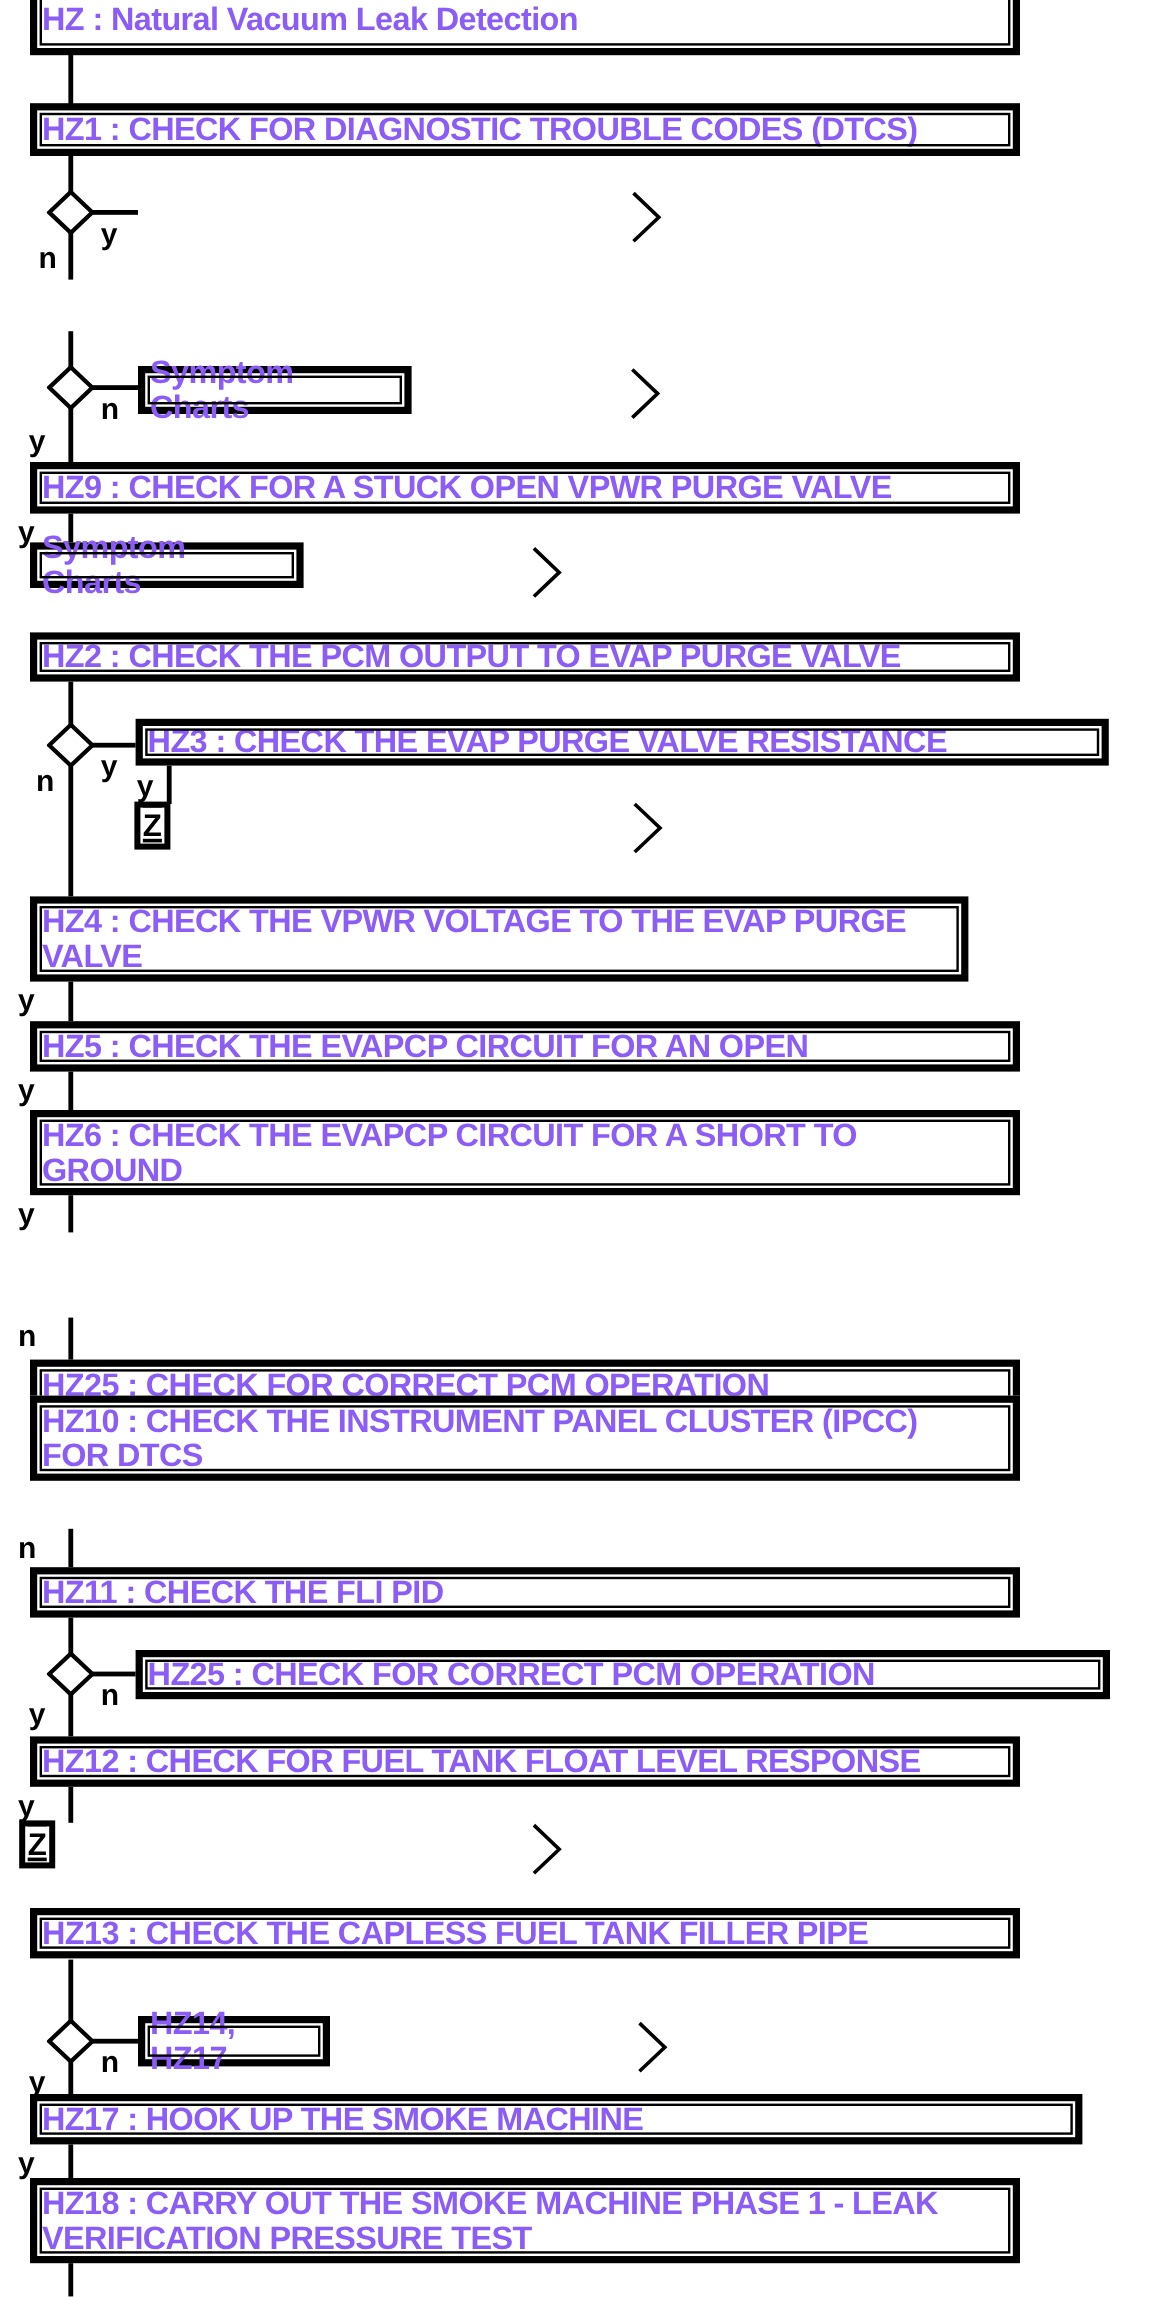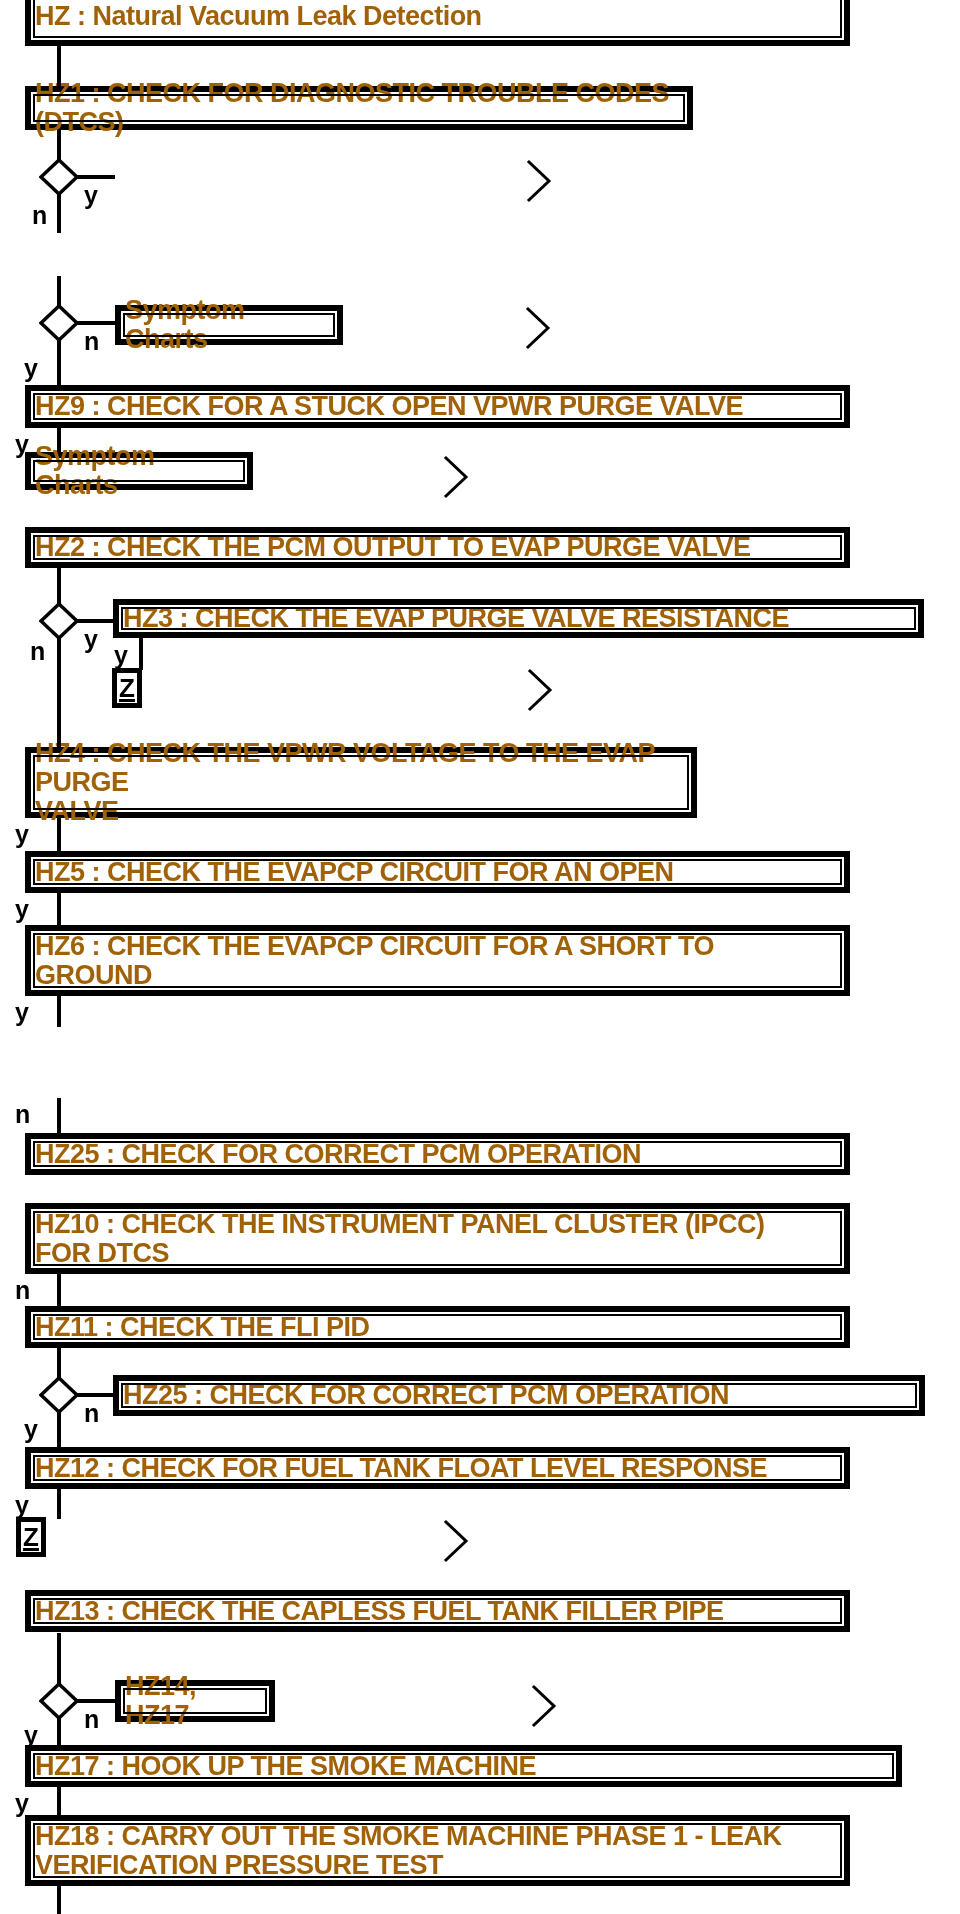--- a/index.html
+++ b/index.html
@@ -14,21 +14,21 @@
     position:absolute;box-sizing:border-box;
     border:6px solid #000;background:#fff;
     display:flex;align-items:center;
   }
   .node::after{
     content:"";position:absolute;inset:2px;
     border:2px solid #000;pointer-events:none;
   }
   .node .lbl{
     padding:0 4px;font-weight:bold;font-size:27px;line-height:29px;
-    letter-spacing:-0.5px;color:#a16207;white-space:pre-line;
+    letter-spacing:-0.5px;color:#8b5cf6;white-space:pre-line;
   }
   .offpage{
     position:absolute;box-sizing:border-box;
     border:5px solid #000;background:#fff;
     display:flex;align-items:center;justify-content:center;
   }
   .offpage .lbl{
     font-weight:bold;font-size:26px;color:#000;
     text-decoration:underline overline;text-decoration-thickness:3px;
   }
@@ -38,53 +38,53 @@
   }
   .decision,.chevron{position:absolute;}
 </style>
 </head>
 <body>
 
 <div id="canvas" style="background: rgb(255, 255, 255);">
     <div class="node" style="left: 25px; top: -14px; width: 825px; height: 60px;">
       <span class="lbl">HZ : Natural Vacuum Leak Detection</span>
     </div>
-    <div class="node" style="left: 25px; top: 86px; width: 668px; height: 44px;">
+    <div class="node" style="left: 25px; top: 86px; width: 825px; height: 44px;">
       <span class="lbl">HZ1 : CHECK FOR DIAGNOSTIC TROUBLE CODES (DTCS)</span>
     </div>
     <div class="node" style="left: 115px; top: 305px; width: 228px; height: 40px;">
       <span class="lbl">Symptom Charts</span>
     </div>
     <div class="node" style="left: 25px; top: 385px; width: 825px; height: 43px;">
       <span class="lbl">HZ9 : CHECK FOR A STUCK OPEN VPWR PURGE VALVE</span>
     </div>
     <div class="node" style="left: 25px; top: 452px; width: 228px; height: 38px;">
       <span class="lbl">Symptom Charts</span>
     </div>
     <div class="node" style="left: 25px; top: 527px; width: 825px; height: 41px;">
       <span class="lbl">HZ2 : CHECK THE PCM OUTPUT TO EVAP PURGE VALVE</span>
     </div>
     <div class="node" style="left: 113px; top: 599px; width: 811px; height: 39px;">
       <span class="lbl">HZ3 : CHECK THE EVAP PURGE VALVE RESISTANCE</span>
     </div>
-    <div class="node" style="left: 25px; top: 747px; width: 672px; height: 71px; align-items: center;">
+    <div class="node" style="left: 25px; top: 747px; width: 782px; height: 71px; align-items: center;">
       <span class="lbl">HZ4 : CHECK THE VPWR VOLTAGE TO THE EVAP PURGE
 VALVE</span>
     </div>
     <div class="node" style="left: 25px; top: 851px; width: 825px; height: 42px;">
       <span class="lbl">HZ5 : CHECK THE EVAPCP CIRCUIT FOR AN OPEN</span>
     </div>
     <div class="node" style="left: 25px; top: 925px; width: 825px; height: 71px;">
       <span class="lbl">HZ6 : CHECK THE EVAPCP CIRCUIT FOR A SHORT TO
 GROUND</span>
     </div>
     <div class="node" style="left: 25px; top: 1133px; width: 825px; height: 42px;">
       <span class="lbl">HZ25 : CHECK FOR CORRECT PCM OPERATION</span>
     </div>
-    <div class="node" style="left: 25px; top: 1203px; width: 825px; height: 71px;">
+    <div class="node" style="left: 25px; top: 1163px; width: 825px; height: 71px;">
       <span class="lbl">HZ10 : CHECK THE INSTRUMENT PANEL CLUSTER (IPCC)
 FOR DTCS</span>
     </div>
     <div class="node" style="left: 25px; top: 1306px; width: 825px; height: 42px;">
       <span class="lbl">HZ11 : CHECK THE FLI PID</span>
     </div>
     <div class="node" style="left: 113px; top: 1375px; width: 812px; height: 41px;">
       <span class="lbl">HZ25 : CHECK FOR CORRECT PCM OPERATION</span>
     </div>
     <div class="node" style="left: 25px; top: 1447px; width: 825px; height: 42px;">

